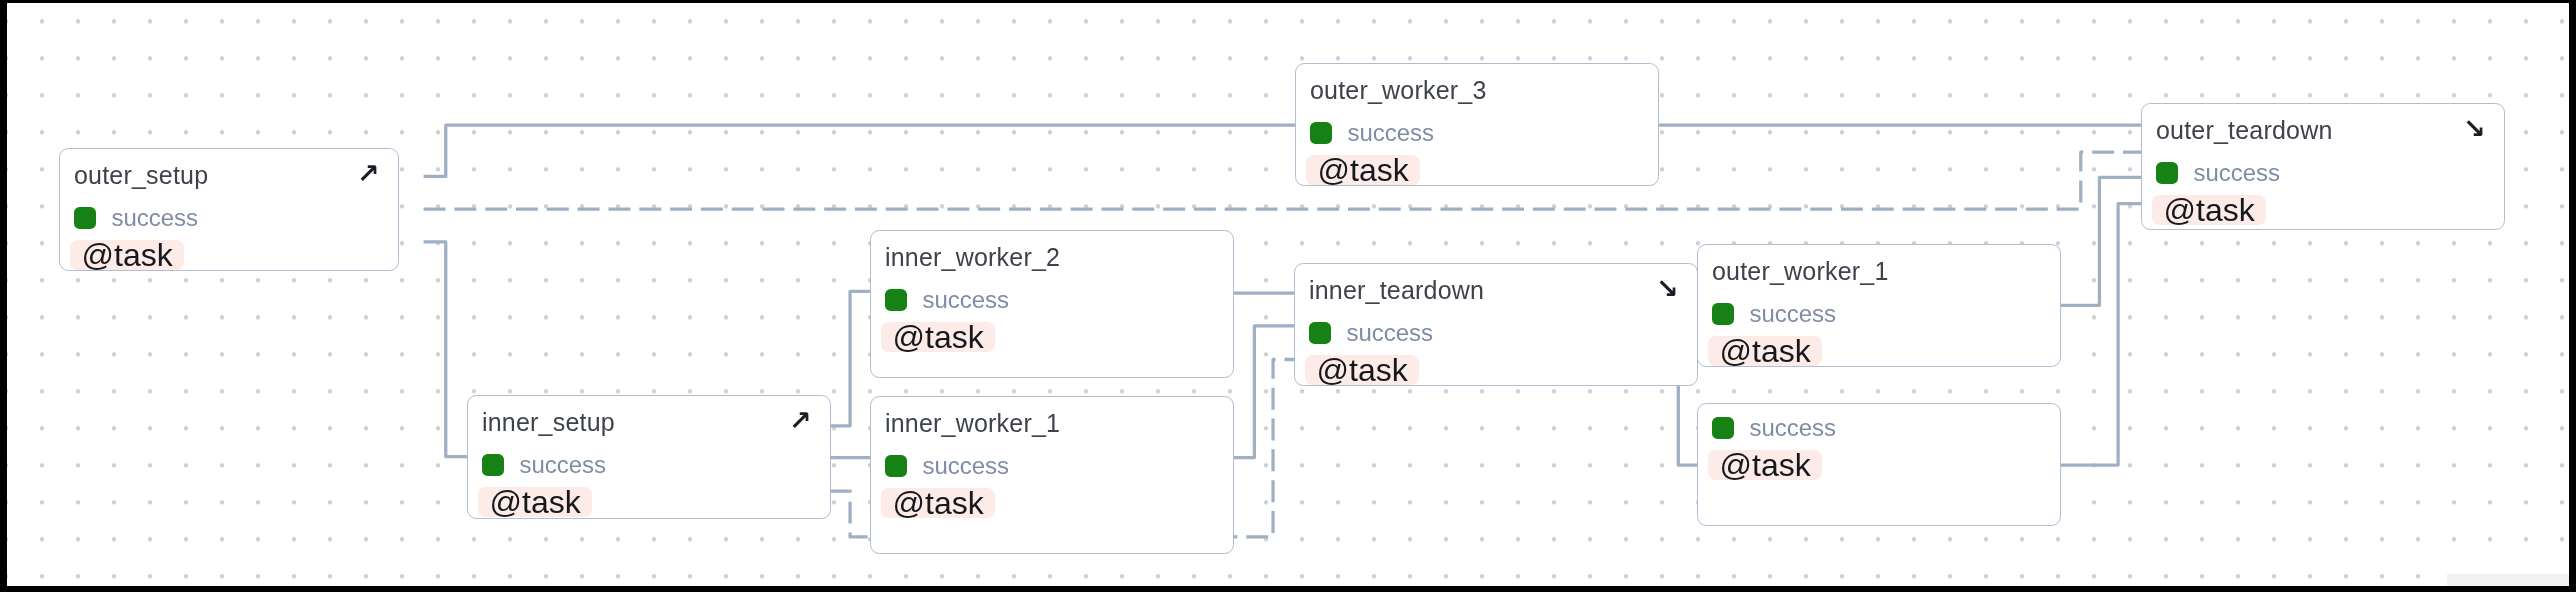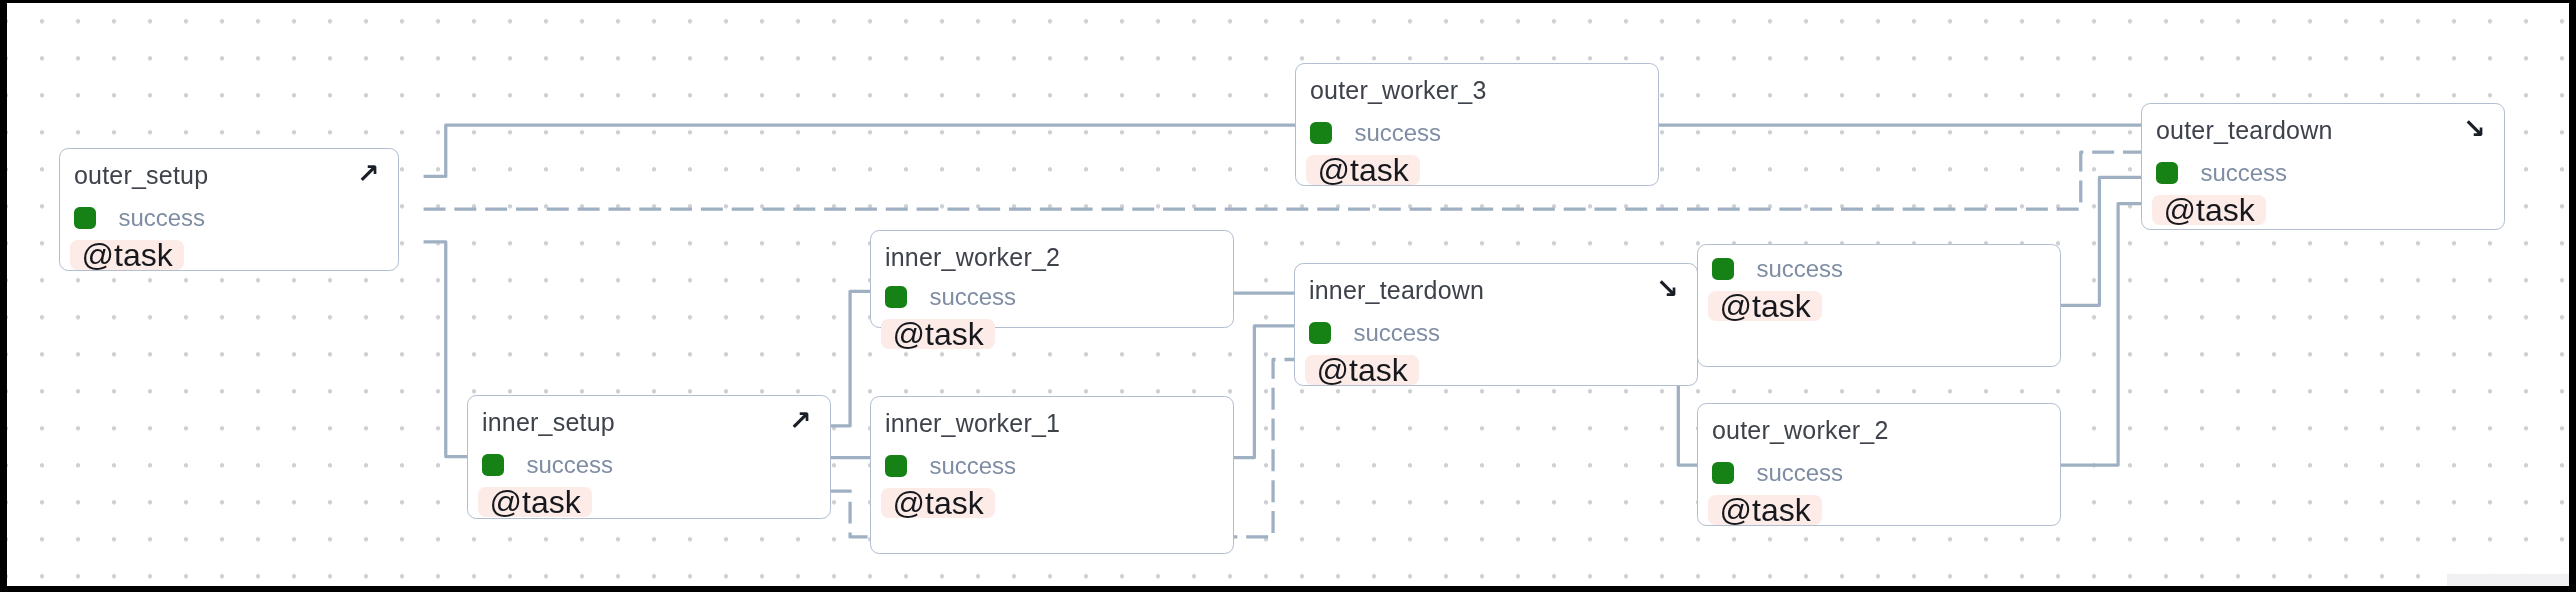--- a/index.html
+++ b/index.html
@@ -14,21 +14,21 @@
     background-image:radial-gradient(circle,var(--dot) 1.9px,transparent 2.4px);
     background-size:36px 37px;background-position:24px 2.8px;}
   svg.edges{position:absolute;left:0;top:0;width:2576px;height:592px;display:block;}
   .edge{fill:none;stroke:var(--edge);stroke-width:3.5;stroke-linejoin:round;stroke-linecap:square;}
   .edge.dashed{stroke-dasharray:20 13;}
   .node{position:absolute;box-sizing:border-box;background:#fff;border:1.9px solid var(--node_border);
     border-radius:9.3px;padding:12px 15px 0 14px;display:flex;flex-direction:column;}
   .title-row{display:flex;align-items:flex-start;justify-content:space-between;height:32px;margin-bottom:13px;}
   .title{font-size:25px;color:var(--title);letter-spacing:0.2px;white-space:nowrap;}
   .corner-icon{font-size:27px;font-weight:700;color:var(--icon);line-height:1;margin-right:3.7px;}
-  .status-row{display:flex;align-items:center;height:24px;margin-bottom:10.3px;gap:7px;}
+  .status-row{display:flex;align-items:center;height:24px;margin-bottom:10.3px;}
   .state-square{width:22.4px;height:22.4px;border-radius:5.6px;background:var(--status_green);flex:none;}
   .state-label{margin-left:15px;font-size:24px;color:var(--status_text);}
   .badge-row{display:flex;}
   .task-badge{display:inline-block;background:var(--task_badge_bg);color:var(--task_badge_text);
     font-size:32px;line-height:28px;padding:0.9px 11.2px;border-radius:7.5px;margin-left:-3.7px;}
   .attribution{position:absolute;right:5.6px;bottom:6.5px;width:123px;height:11.2px;background:var(--attribution_bg);}
   .frame{position:absolute;background:var(--frame);z-index:50;}
   .frame.top{left:0;top:0;width:100%;height:2.8px;}
   .frame.bottom{left:0;bottom:0;width:100%;height:6.5px;}
   .frame.left{left:0;top:0;width:6.5px;height:100%;}
@@ -77,21 +77,21 @@
     </div>
     <div class="status-row">
       <span class="state-square"></span>
       <span class="state-label">success</span>
     </div>
     <div class="badge-row">
       <span class="task-badge">@task</span>
     </div>
   </div>
 
-  <div class="node" style="left:870px;top:230px;width:364px;height:98px">
+  <div class="node" style="left:870px;top:230px;width:364px;height:148px">
     <div class="title-row">
       <span class="title">inner_worker_2</span>
     </div>
     <div class="status-row">
       <span class="state-square"></span>
       <span class="state-label">success</span>
     </div>
     <div class="badge-row">
       <span class="task-badge">@task</span>
     </div>
@@ -131,33 +131,33 @@
     <div class="status-row">
       <span class="state-square"></span>
       <span class="state-label">success</span>
     </div>
     <div class="badge-row">
       <span class="task-badge">@task</span>
     </div>
   </div>
 
   <div class="node" style="left:1697px;top:244px;width:364px;height:123px">
+    <div class="title-row">
+      <span class="title">outer_worker_1</span>
+    </div>
     <div class="status-row">
       <span class="state-square"></span>
       <span class="state-label">success</span>
     </div>
     <div class="badge-row">
       <span class="task-badge">@task</span>
     </div>
   </div>
 
   <div class="node" style="left:1697px;top:403px;width:364px;height:123px">
-    <div class="title-row">
-      <span class="title">outer_worker_2</span>
-    </div>
     <div class="status-row">
       <span class="state-square"></span>
       <span class="state-label">success</span>
     </div>
     <div class="badge-row">
       <span class="task-badge">@task</span>
     </div>
   </div>
 
   <div class="node" style="left:2141px;top:103px;width:364px;height:127px">

